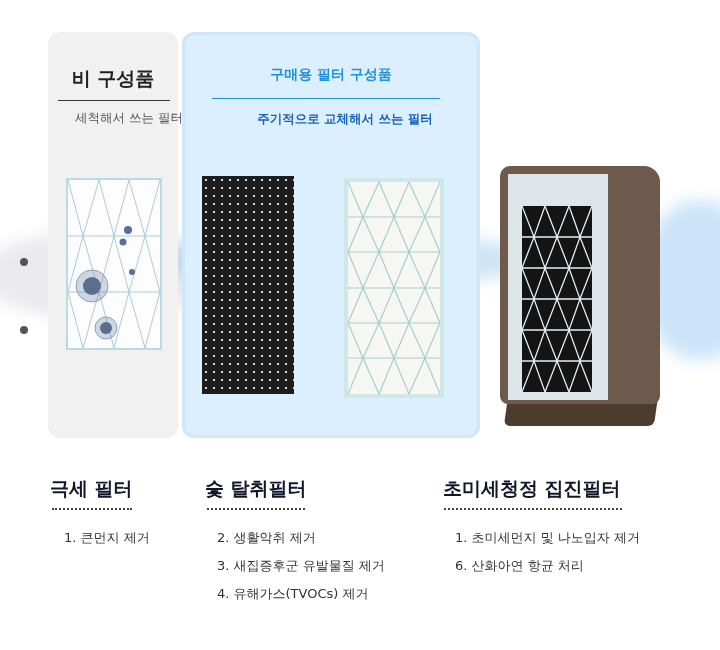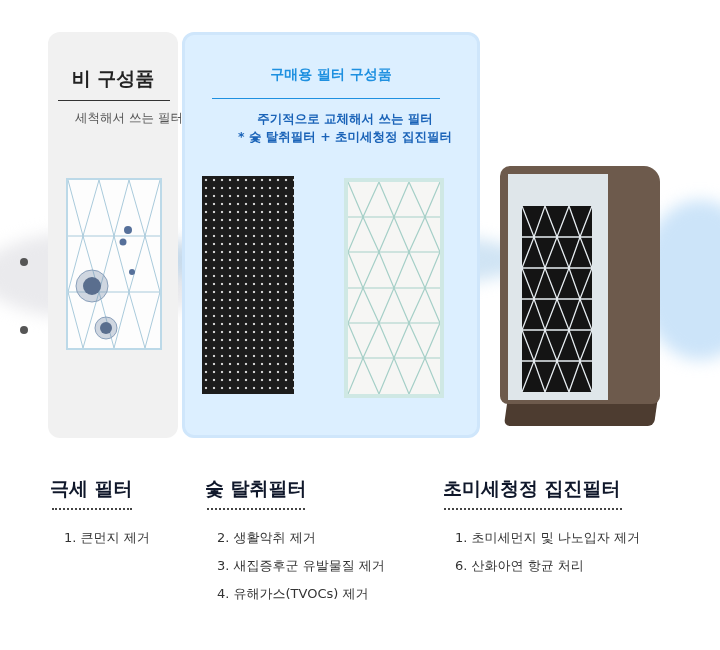--- a/index.html
+++ b/index.html
@@ -43,21 +43,20 @@
 <div class="abs panel-blue"></div>
 
 <div class="ptitle gray-title">비 구성품</div>
 <div class="abs gray-line"></div>
 <div class="abs gray-sub">세척해서 쓰는 필터</div>
 
 <div class="ptitle blue-title">구매용 필터 구성품</div>
 <div class="abs blue-line"></div>
 <div class="abs blue-sub">
   <div>주기적으로 교체해서 쓰는 필터</div>
-  <div>* 숯 탈취필터 + 초미세청정 집진필터</div>
 </div>
 
 <div class="abs prefilter">
   <svg class="grid-lines" width="92" height="168" viewBox="0 0 92 168">
     <g stroke="#a9cadb" stroke-width="1" fill="none">
       <path d="M0,56 H92 M0,112 H92"></path>
       <path d="M0,0 L15,56 L31,0 L46,56 L61,0 L77,56 L92,0"></path>
       <path d="M0,112 L15,56 L31,112 L46,56 L61,112 L77,56 L92,112"></path>
       <path d="M0,112 L15,168 L31,112 L46,168 L61,112 L77,168 L92,112"></path>
     </g>

